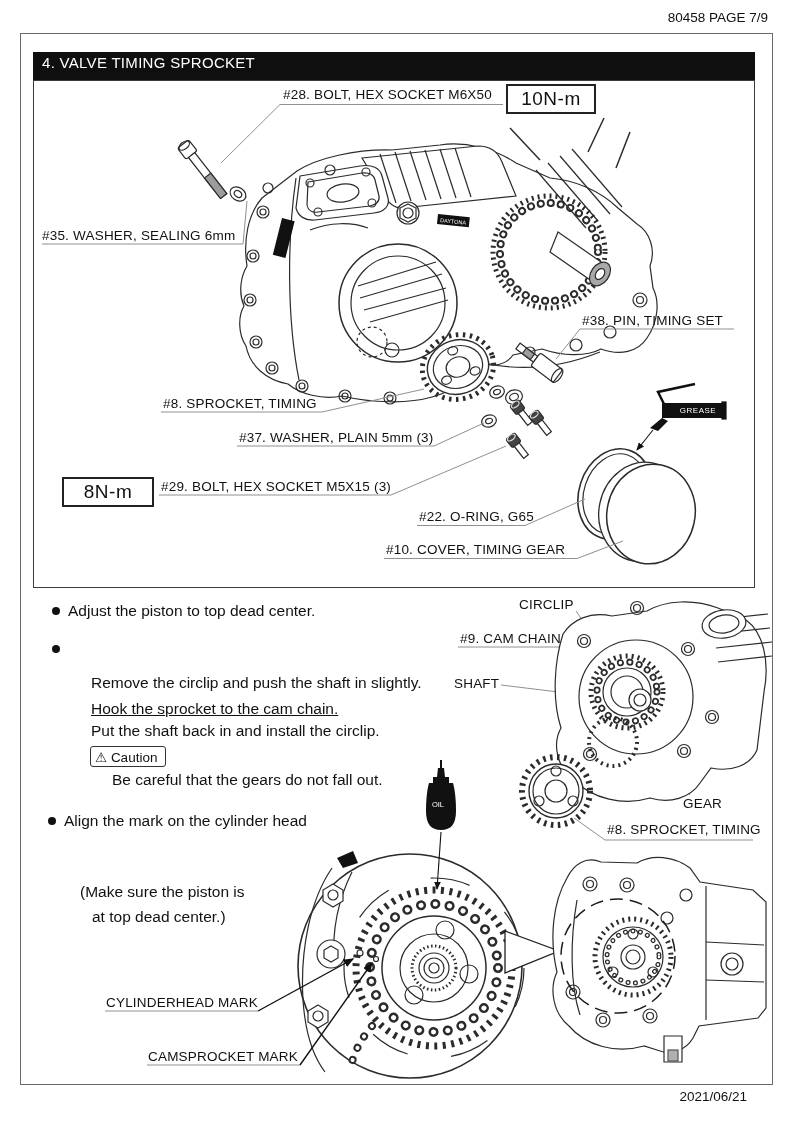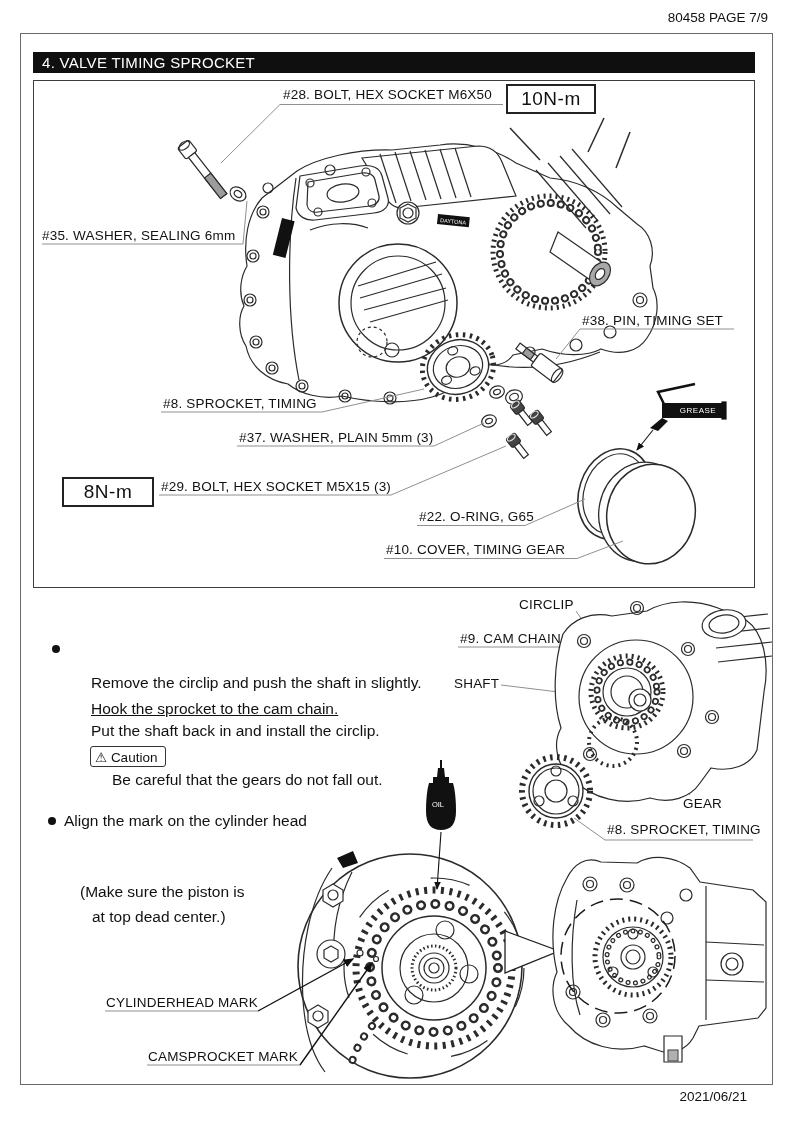--- a/index.html
+++ b/index.html
@@ -1,21 +1,21 @@
 <!DOCTYPE html>
 <html><head>
 <meta charset="utf-8">
 <style>
   html,body{margin:0;padding:0;background:#fff;}
   .page{position:relative;width:794px;height:1122px;background:#fff;overflow:hidden;
         font-family:"Liberation Sans",sans-serif;color:#111;}
   .abs{position:absolute;white-space:nowrap;}
   .pagenum{top:10px;right:26px;font-size:13.5px;}
   .border-outer{left:20px;top:33px;width:751px;height:1050px;border:1.5px solid #6a6a6a;}
-  .titlebar{left:33px;top:52px;width:722px;height:21px;background:#0f0f0f;color:#fff;
+  .titlebar{left:33px;top:52px;width:722px;height:28px;background:#0f0f0f;color:#fff;
             font-size:15px;line-height:21px;padding-left:9px;box-sizing:border-box;letter-spacing:.3px;}
   .diagbox{left:33px;top:80px;width:722px;height:508px;border:1.4px solid #3d3d3d;box-sizing:border-box;}
   .cl{font-size:13.5px;letter-spacing:.2px;}
   .instr{font-size:15.5px;}
   .tq{border:2px solid #222;font-size:19px;text-align:center;letter-spacing:.5px;}
   .caution{border:1.4px solid #333;border-radius:3px;font-size:13.5px;padding:2px 8px 1px 4px;}
   .wt{color:#fff;text-align:center;}
   .bullet{display:inline-block;width:8px;height:8px;background:#111;border-radius:50%;
           margin-right:8px;vertical-align:1px;}
   svg{position:absolute;left:0;top:0;}
@@ -347,20 +347,21 @@
 <div class="abs cl" style="left:42px;top:228px;">#35. WASHER, SEALING 6mm</div>
 <div class="abs cl" style="left:582px;top:313px;">#38. PIN, TIMING SET</div>
 <div class="abs cl" style="left:163px;top:396px;">#8. SPROCKET, TIMING</div>
 <div class="abs cl" style="left:239px;top:430px;">#37. WASHER, PLAIN 5mm (3)</div>
 <div class="abs tq" style="left:62px;top:477px;width:88px;height:26px;line-height:26px;">8N-m</div>
 <div class="abs cl" style="left:161px;top:479px;">#29. BOLT, HEX SOCKET M5X15 (3)</div>
 <div class="abs cl" style="left:419px;top:509px;">#22. O-RING, G65</div>
 <div class="abs cl" style="left:386px;top:542px;">#10. COVER, TIMING GEAR</div>
 <div class="abs wt" style="left:662px;top:403px;width:48px;height:15px;background:#111;font-size:8px;line-height:15px;letter-spacing:.5px;padding-left:12px;">GREASE</div>
 
+<div class="abs instr" style="left:52px;top:602px;"><span class="bullet"></span><span>Adjust the piston to top dead center.</span></div>
 <div class="abs cl" style="left:519px;top:597px;">CIRCLIP</div>
 <div class="abs instr" style="left:52px;top:640px;"><span class="bullet"></span></div>
 <div class="abs cl" style="left:460px;top:631px;">#9. CAM CHAIN</div>
 <div class="abs instr" style="left:91px;top:674px;">Remove the circlip and push the shaft in slightly.</div>
 <div class="abs cl" style="left:454px;top:676px;">SHAFT</div>
 <div class="abs instr" style="left:91px;top:700px;text-decoration:underline;">Hook the sprocket to the cam chain.</div>
 <div class="abs instr" style="left:91px;top:722px;">Put the shaft back in and install the circlip.</div>
 <div class="abs caution" style="left:90px;top:746px;"><span>⚠</span> <span>Caution</span></div>
 <div class="abs instr" style="left:112px;top:771px;">Be careful that the gears do not fall out.</div>
 

